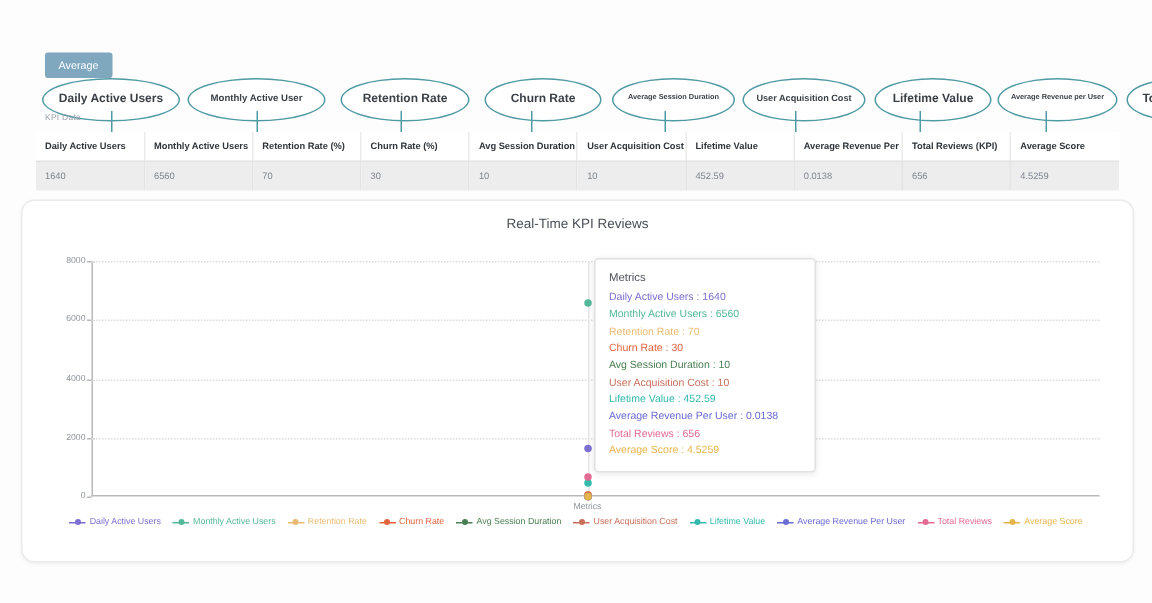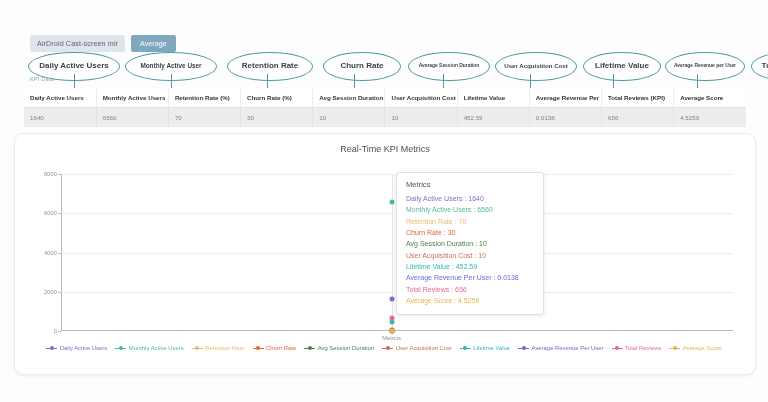--- a/index.html
+++ b/index.html
@@ -166,21 +166,20 @@
     width: 4px; height: 4px; border-radius: 50%; background: currentColor;
   }
   .lg-text { font-size: 5.9px; white-space: nowrap; }
 </style>
 </head>
 <body>
 
 <div id="page">
 
   <div class="topbar">
-    <div class="device-chip">AirDroid Cast-screen mir</div>
     <button class="search-btn">Average</button>
   </div>
 
   <div class="nodes">
     <div class="node n0">Daily Active Users</div>
     <div class="node n1">Monthly Active User</div>
     <div class="node n2">Retention Rate</div>
     <div class="node n3">Churn Rate</div>
     <div class="node n4">Average Session Duration</div>
     <div class="node n5">User Acquisition Cost</div>
@@ -230,21 +229,21 @@
           <td>452.59</td>
           <td>0.0138</td>
           <td>656</td>
           <td>4.5259</td>
         </tr>
       </tbody>
     </table>
   </div>
 
   <div class="card">
-    <div class="chart-title">Real-Time KPI Metrics</div>
+    <div class="chart-title">Real-Time KPI Reviews</div>
     <div class="plot" id="plot">
       <div class="axis-y"></div>
       <div class="axis-x"></div>
     <div class="ytick" style="top: 157px;">0</div>
         <div class="ytick-mark" style="top: 157px;"></div>
         <div class="gridline" style="top: 117.75px;"></div>
         <div class="ytick" style="top: 117.75px;">2000</div>
         <div class="ytick-mark" style="top: 117.75px;"></div>
         <div class="gridline" style="top: 78.5px;"></div>
         <div class="ytick" style="top: 78.5px;">4000</div>

